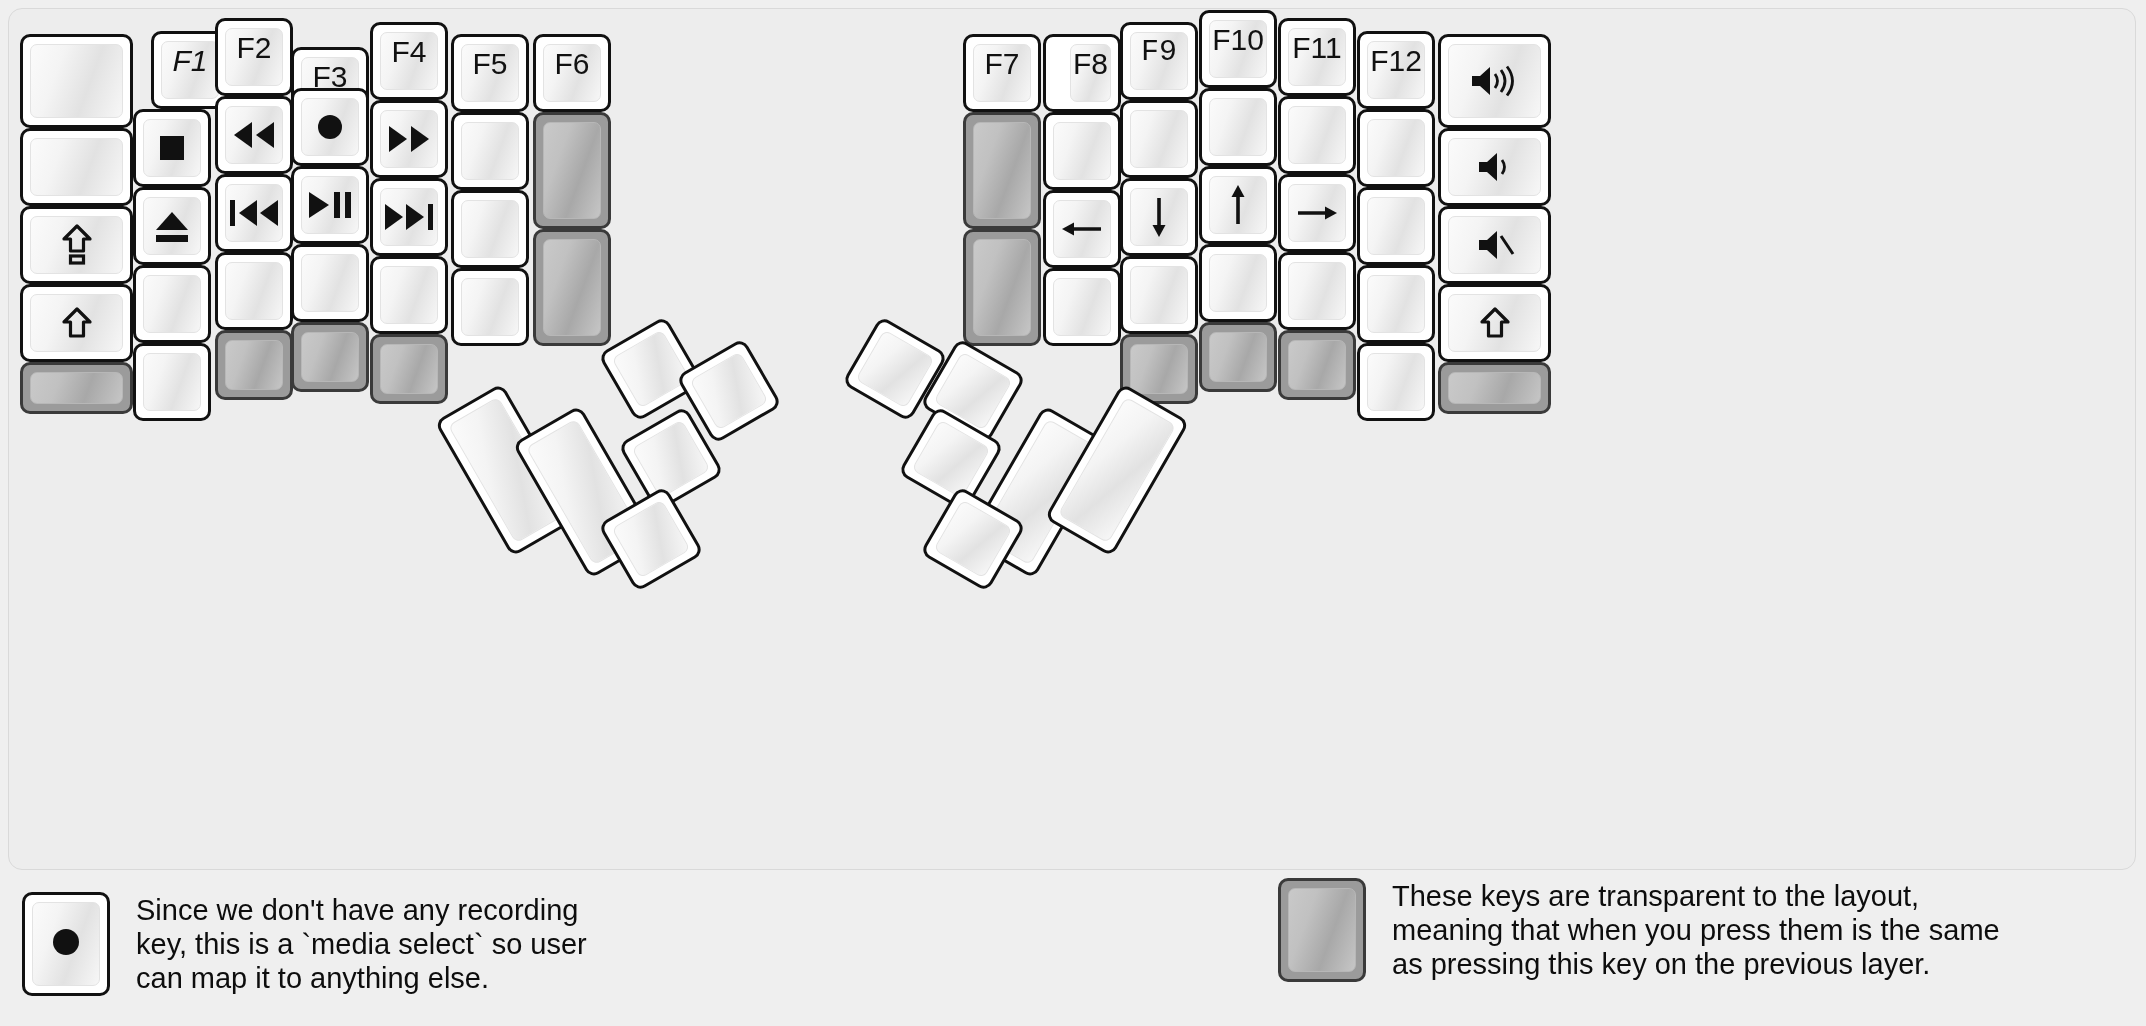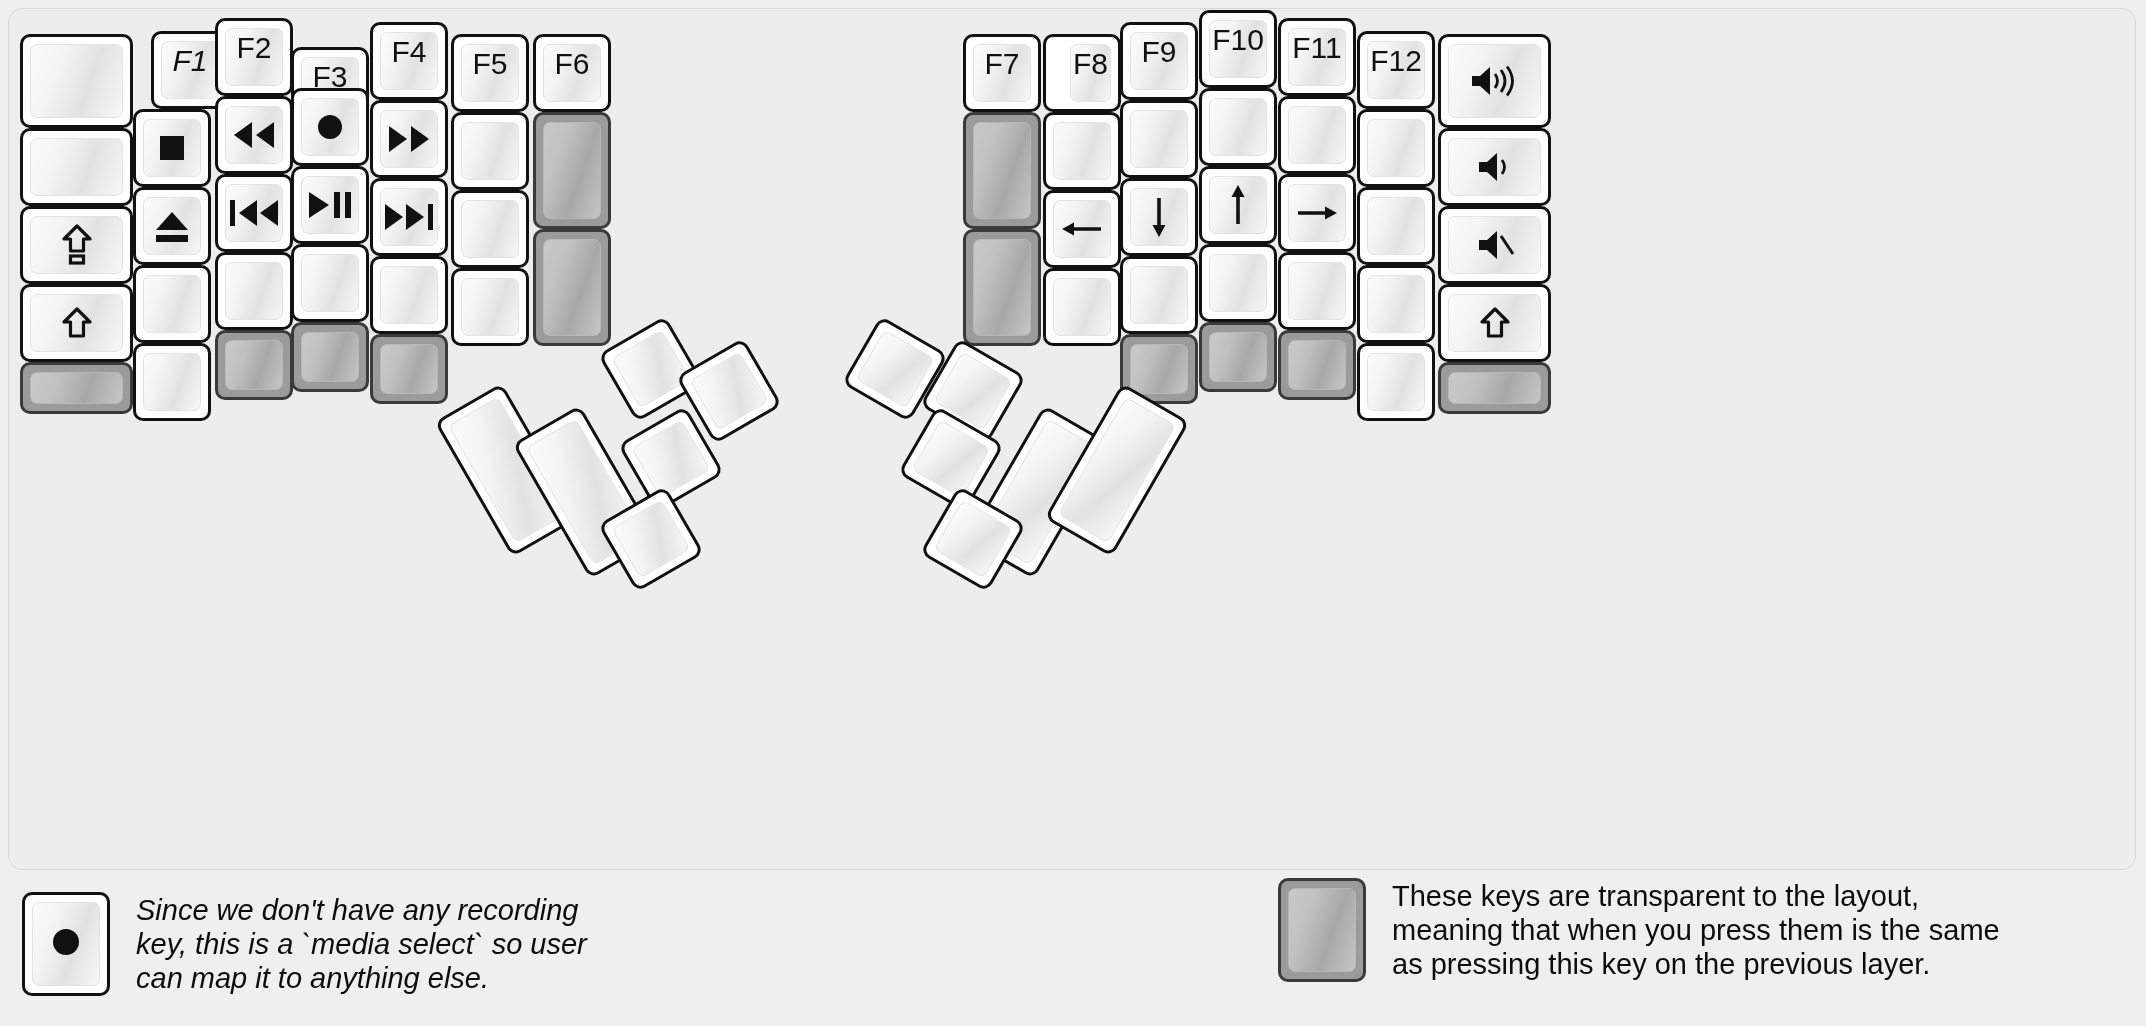--- a/index.html
+++ b/index.html
@@ -331,21 +331,21 @@
             <svg class="ico" width="46" height="28" viewBox="0 0 46 28">
               <path d="M42 14 L8 14" stroke="#111" stroke-width="3.6"></path>
               <path d="M3 14 L15 7.5 L15 20.5 Z" fill="#111"></path>
             </svg>
           </span>
         </div>
       </div>
       <div class="key pos-mid" style="left: 1043px; top: 268px; width: 78px; height: 78px;">
         <div class="top"></div>
       </div>
-      <div class="key pos-top" style="left: 1120px; top: 22px; width: 78px; height: 78px;">
+      <div class="key pos-top" style="left: 1120px; top: 22px; width: 78px; height: 78px; font-family: Liberation Mono, monospace;">
         <div class="top">
           <span class="lbl">F9</span>
         </div>
       </div>
       <div class="key pos-mid" style="left: 1120px; top: 100px; width: 78px; height: 78px;">
         <div class="top"></div>
       </div>
       <div class="key pos-mid" style="left: 1120px; top: 178px; width: 78px; height: 78px;">
         <div class="top">
           <span class="glyph">
@@ -503,21 +503,21 @@
       </div>
       <div class="key pos-mid" style="left: 912px; top: 420px; width: 78px; height: 78px; transform: rotate(30deg); transform-origin: 50% 50%;">
         <div class="top"></div>
       </div>
       <div class="key pos-mid" style="left: 934px; top: 500px; width: 78px; height: 78px; transform: rotate(30deg); transform-origin: 50% 50%;">
         <div class="top"></div>
       </div>
     </div>
 
   <div class="legend">
-    <div class="legend-item" style="left:22px;top:14px;font-style:italic;">
+    <div class="legend-item" style="left:22px;top:14px;">
       <div class="legend-key">
         <div class="top">
           <span class="ico">
             <svg width="42" height="42" viewBox="0 0 42 42">
                 <circle cx="21" cy="21" r="13" fill="#111"></circle>
               </svg>
           </span>
         </div>
       </div>
       <div class="legend-text">Since we don't have any recording

